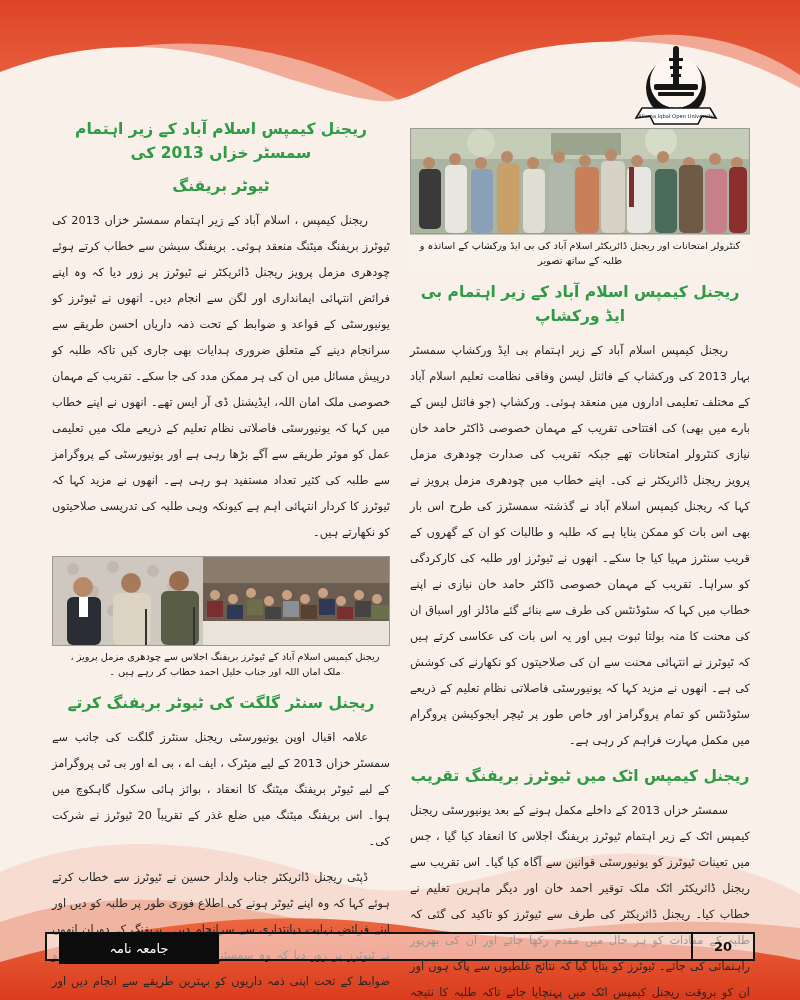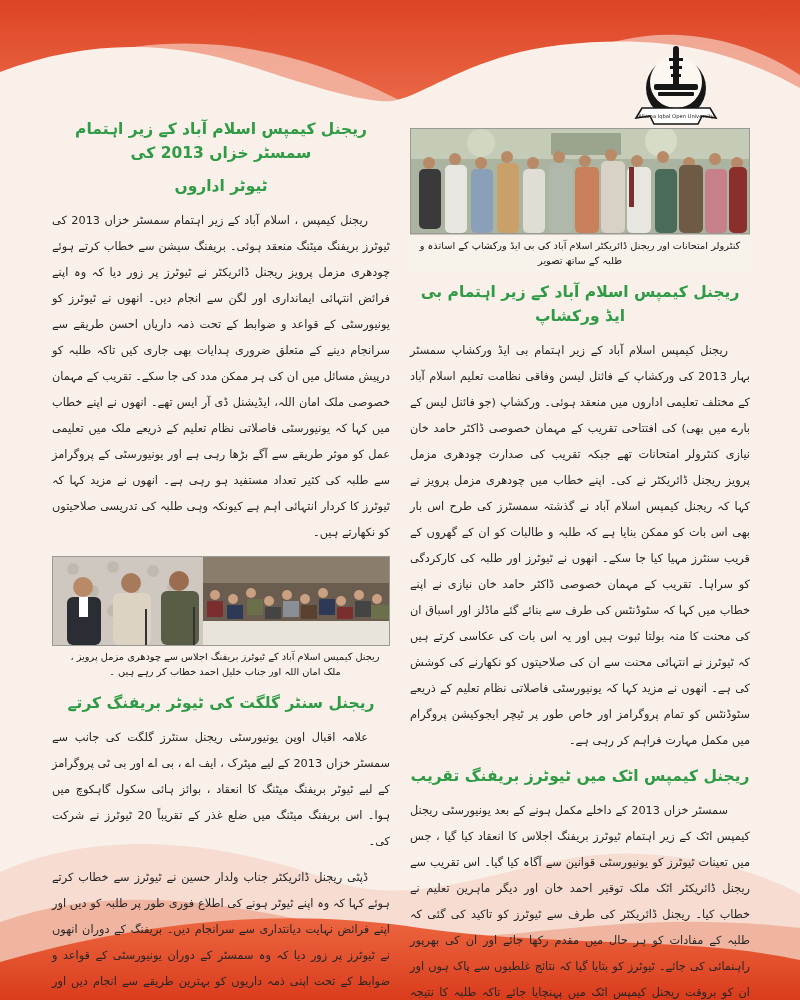--- a/index.html
+++ b/index.html
@@ -77,21 +77,21 @@
       <rect x="26" y="42" width="44" height="6" rx="2" fill="#161616"></rect>
       <rect x="30" y="50" width="36" height="4" rx="1" fill="#161616"></rect>
       <path d="M14,66 L82,66 L88,76 L74,74 L70,82 L26,82 L22,74 L8,76 Z" fill="#ffffff" stroke="#161616" stroke-width="1.6"></path>
       <text x="48" y="76" font-size="5.2" text-anchor="middle" fill="#161616">Allama Iqbal Open University</text>
     </svg>
   </div>
 
   <div class="col col-left">
     <h2 class="headline">
       <span class="hl-line">ریجنل کیمپس اسلام آباد کے زیر اہتمام سمسٹر خزاں 2013 کی</span>
-      <span class="hl-line">ٹیوٹر اداروں</span>
+      <span class="hl-line">ٹیوٹر بریفنگ</span>
     </h2>
     <p class="bodytext">ریجنل کیمپس ، اسلام آباد کے زیر اہتمام سمسٹر خزاں 2013 کی ٹیوٹرز بریفنگ میٹنگ منعقد ہوئی۔ بریفنگ سیشن سے خطاب کرتے ہوئے چودھری مزمل پرویز ریجنل ڈائریکٹر نے ٹیوٹرز پر زور دیا کہ وہ اپنے فرائض انتہائی ایمانداری اور لگن سے انجام دیں۔ انھوں نے ٹیوٹرز کو یونیورسٹی کے قواعد و ضوابط کے تحت ذمہ داریاں احسن طریقے سے سرانجام دینے کے متعلق ضروری ہدایات بھی جاری کیں تاکہ طلبہ کو درپیش مسائل میں ان کی ہر ممکن مدد کی جا سکے۔ تقریب کے مہمان خصوصی ملک امان اللہ، ایڈیشنل ڈی آر ایس تھے۔ انھوں نے اپنے خطاب میں کہا کہ یونیورسٹی فاصلاتی نظام تعلیم کے ذریعے ملک میں تعلیمی عمل کو موثر طریقے سے آگے بڑھا رہی ہے اور یونیورسٹی کے پروگرامز سے طلبہ کی کثیر تعداد مستفید ہو رہی ہے۔ انھوں نے مزید کہا کہ ٹیوٹرز کا کردار انتہائی اہم ہے کیونکہ وہی طلبہ کی تدریسی صلاحیتوں کو نکھارتے ہیں۔</p>
 
     <figure>
       <div class="photo-frame">
         <svg viewBox="0 0 336 88" width="100%" height="88" preserveAspectRatio="none">
           <rect x="0" y="0" width="150" height="88" fill="#cfc8c0"></rect>
           <g fill="#b9b0a6" opacity="0.6">
             <circle cx="20" cy="12" r="6"></circle>
               <circle cx="60" cy="10" r="6"></circle>
@@ -196,20 +196,25 @@
       <figcaption class="photo-caption cap-strip">کنٹرولر امتحانات اور ریجنل ڈائریکٹر اسلام آباد کی بی ایڈ ورکشاپ کے اساتذہ و طلبہ کے ساتھ تصویر</figcaption>
     </figure>
 
     <h2 class="headline">ریجنل کیمپس اسلام آباد کے زیر اہتمام بی ایڈ ورکشاپ</h2>
     <p class="bodytext">ریجنل کیمپس اسلام آباد کے زیر اہتمام بی ایڈ ورکشاپ سمسٹر بہار 2013 کی ورکشاپ کے فائنل لیسن وفاقی نظامت تعلیم اسلام آباد کے مختلف تعلیمی اداروں میں منعقد ہوئی۔ ورکشاپ (جو فائنل لیس کے بارے میں بھی) کی افتتاحی تقریب کے مہمان خصوصی ڈاکٹر حامد خان نیازی کنٹرولر امتحانات تھے جبکہ تقریب کی صدارت چودھری مزمل پرویز ریجنل ڈائریکٹر نے کی۔ اپنے خطاب میں چودھری مزمل پرویز نے کہا کہ ریجنل کیمپس اسلام آباد نے گذشتہ سمسٹرز کی طرح اس بار بھی اس بات کو ممکن بنایا ہے کہ طلبہ و طالبات کو ان کے گھروں کے قریب سنٹرز مہیا کیا جا سکے۔ انھوں نے ٹیوٹرز اور طلبہ کی کارکردگی کو سراہا۔ تقریب کے مہمان خصوصی ڈاکٹر حامد خان نیازی نے اپنے خطاب میں کہا کہ سٹوڈنٹس کی طرف سے بنائے گئے ماڈلز اور اسباق ان کی محنت کا منہ بولتا ثبوت ہیں اور یہ اس بات کی عکاسی کرتے ہیں کہ ٹیوٹرز نے انتہائی محنت سے ان کی صلاحیتوں کو نکھارنے کی کوشش کی ہے۔ انھوں نے مزید کہا کہ یونیورسٹی فاصلاتی نظام تعلیم کے ذریعے سٹوڈنٹس کو تمام پروگرامز اور خاص طور پر ٹیچر ایجوکیشن پروگرام میں مکمل مہارت فراہم کر رہی ہے۔</p>
 
     <h2 class="headline">ریجنل کیمپس اٹک میں ٹیوٹرز بریفنگ تقریب</h2>
     <p class="bodytext">سمسٹر خزاں 2013 کے داخلے مکمل ہونے کے بعد یونیورسٹی ریجنل کیمپس اٹک کے زیر اہتمام ٹیوٹرز بریفنگ اجلاس کا انعقاد کیا گیا ، جس میں تعینات ٹیوٹرز کو یونیورسٹی قوانین سے آگاہ کیا گیا۔ اس تقریب سے ریجنل ڈائریکٹر اٹک ملک توقیر احمد خان اور دیگر ماہرین تعلیم نے خطاب کیا۔ ریجنل ڈائریکٹر کی طرف سے ٹیوٹرز کو تاکید کی گئی کہ طلبہ کے مفادات کو ہر حال میں مقدم رکھا جائے اور ان کی بھرپور راہنمائی کی جائے۔ ٹیوٹرز کو بتایا گیا کہ نتائج غلطیوں سے پاک ہوں اور ان کو بروقت ریجنل کیمپس اٹک میں پہنچایا جائے تاکہ طلبہ کا نتیجہ متاثر نہ ہو۔ ٹیوٹرز کو چاہیے کہ وہ سٹڈی سنٹر میں اپنی حاضری کو یقینی بنائیں۔</p>
   </div>
 
+  <div class="footer-bar">
+    <div class="masthead">جامعہ نامہ</div>
+    <div class="bar-space"></div>
+    <div class="page-num">20</div>
+  </div>
 
   <svg class="bottom-wave" viewBox="0 0 800 190" preserveAspectRatio="none">
     <defs>
       <linearGradient id="og2" x1="0" y1="0" x2="0" y2="1">
         <stop offset="0" stop-color="#ec6640"></stop>
         <stop offset="1" stop-color="#da3c1c"></stop>
       </linearGradient>
     </defs>
     <path d="M0,62 C100,18 220,30 330,70 C430,106 530,38 640,44 C720,48 770,68 800,84 L800,190 L0,190 Z" fill="#f6d8cc" opacity="0.85"></path>
     <path d="M0,112 C120,70 240,96 350,120 C470,148 600,94 800,118 L800,190 L0,190 Z" fill="#f0b09a" opacity="0.9"></path>

